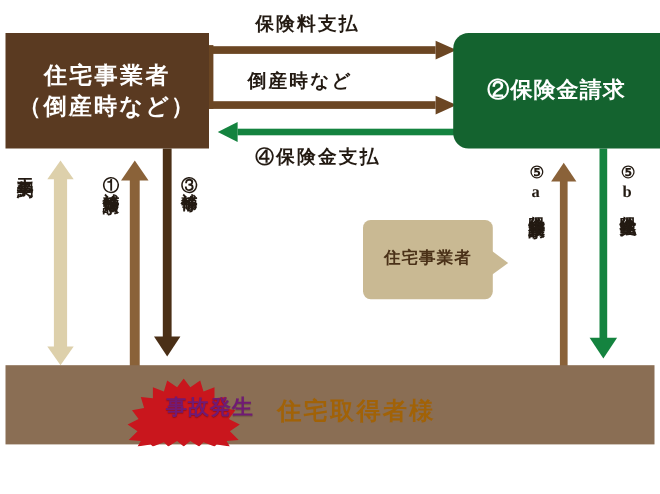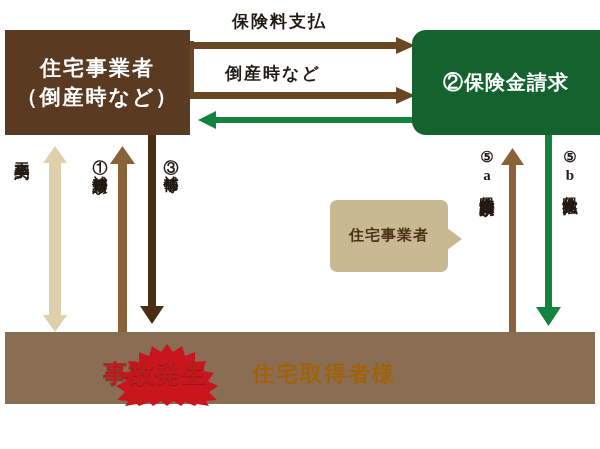--- a/index.html
+++ b/index.html
@@ -50,21 +50,21 @@
     position:absolute;left:252px;top:359px;
     color:#a16207;font-size:22px;font-weight:bold;letter-spacing:2px;
   }
 
   
   #burst{
     position:absolute;left:103px;top:344px;width:128px;height:62px;
   }
   #burst-text{
     position:absolute;left:103px;top:357px;width:128px;
-    text-align:left;color:#b91c1c;font-size:25px;font-weight:bold;
+    text-align:right;color:#701a75;font-size:19px;font-weight:bold;
     letter-spacing:1px;
     text-shadow:0 1px 1px rgba(0,0,0,.25);
   }
 
   
   .hlabel{
     position:absolute;
     color:#231a12;
     font-size:17px;font-weight:bold;letter-spacing:2px;
     white-space:nowrap;
@@ -169,20 +169,21 @@
     <polygon fill="#c9161d" points="64,0 70,8 79,2 82,12 92,8 92,18 103,17 100,27 111,29 105,37 115,42 106,48 114,56 103,57 106,62 94,60 92,62 82,58 78,62 70,57 64,62 58,57 50,62 46,58 36,62 34,60 22,62 25,57 14,56 22,48 13,42 23,37 17,29 28,27 25,17 36,18 36,8 46,12 49,2 58,8"></polygon>
   </svg>
   <div id="burst-text">事故発生</div>
 
   <div id="owner-label">住宅取得者様</div>
 
   <div class="hlabel" style="left:232px;top:10px;">保険料支払</div>
 
   <div class="hlabel" style="left:225px;top:62px;">倒産時など</div>
 
+  <div class="hlabel" style="left:232px;top:131px;">④保険金支払</div>
 
   <div class="vlabel" style="left:14px;top:150px;">工事契約</div>
 
   <div class="vlabel" style="left:92px;top:148px;">①補修等請求</div>
 
   <div class="vlabel" style="left:163px;top:148px;">③補修等</div>
 
   <div class="vlabel" style="left:479px;top:148px;">⑤a保険金直接請求</div>
 
   <div class="vlabel" style="left:562px;top:148px;">⑤b保険金支払</div>

